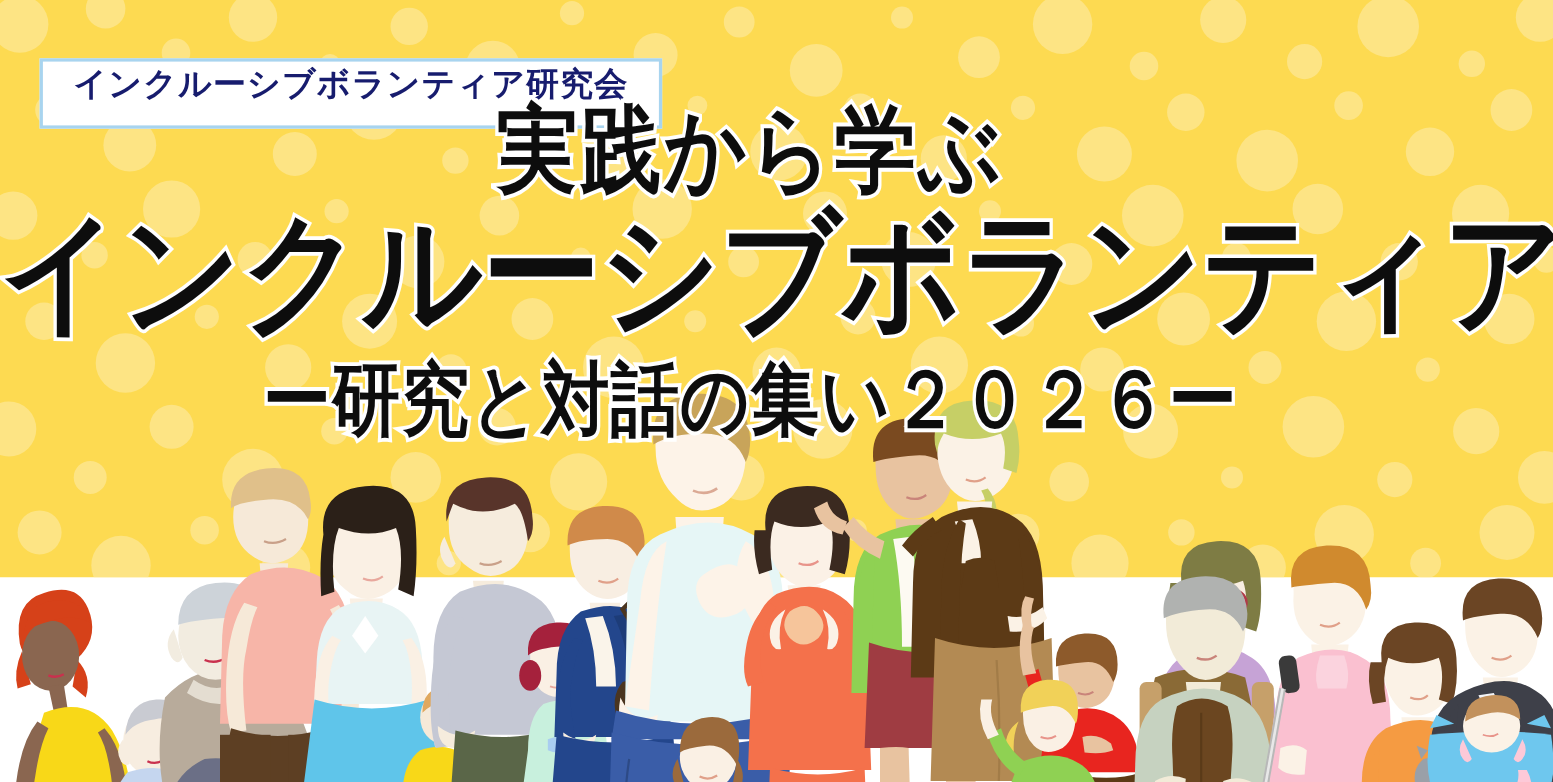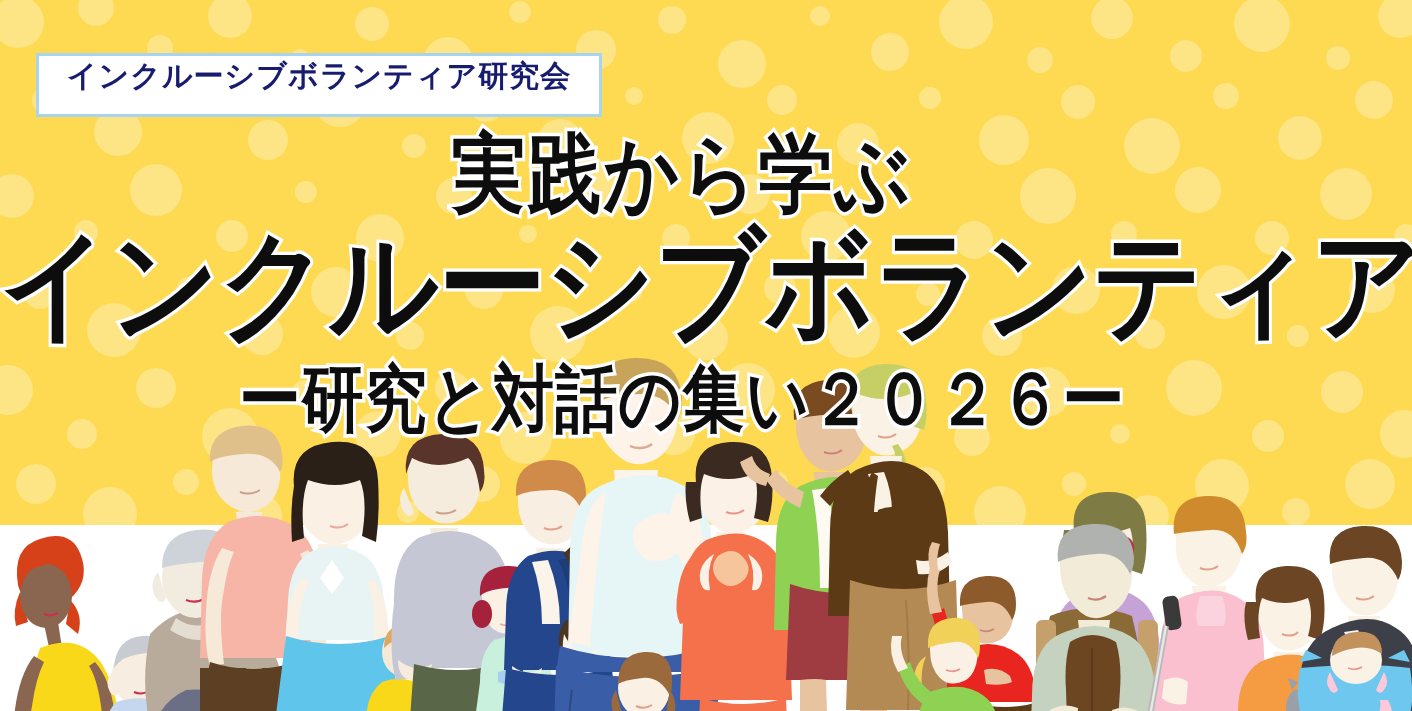--- a/index.html
+++ b/index.html
@@ -29,21 +29,20 @@
     margin-top:34px;
   }
   .org-badge-text{
     font-size:30px;font-weight:bold;color:#171c6e;letter-spacing:1px;
     white-space:nowrap;font-family:"DejaVu Sans",sans-serif;
   }
   
   .headline{
     position:absolute;left:0;top:88px;width:1364px;text-align:center;
     pointer-events:none;
-    margin-top:36px;
   }
   .hl-line{
     color:#0d0d0d;font-weight:bold;white-space:nowrap;
     font-family:"DejaVu Sans",sans-serif;
     -webkit-text-stroke:6px #ffffff;
     paint-order:stroke fill;
     text-shadow:
       0 0 0 #fff;
     letter-spacing:2px;
   }

